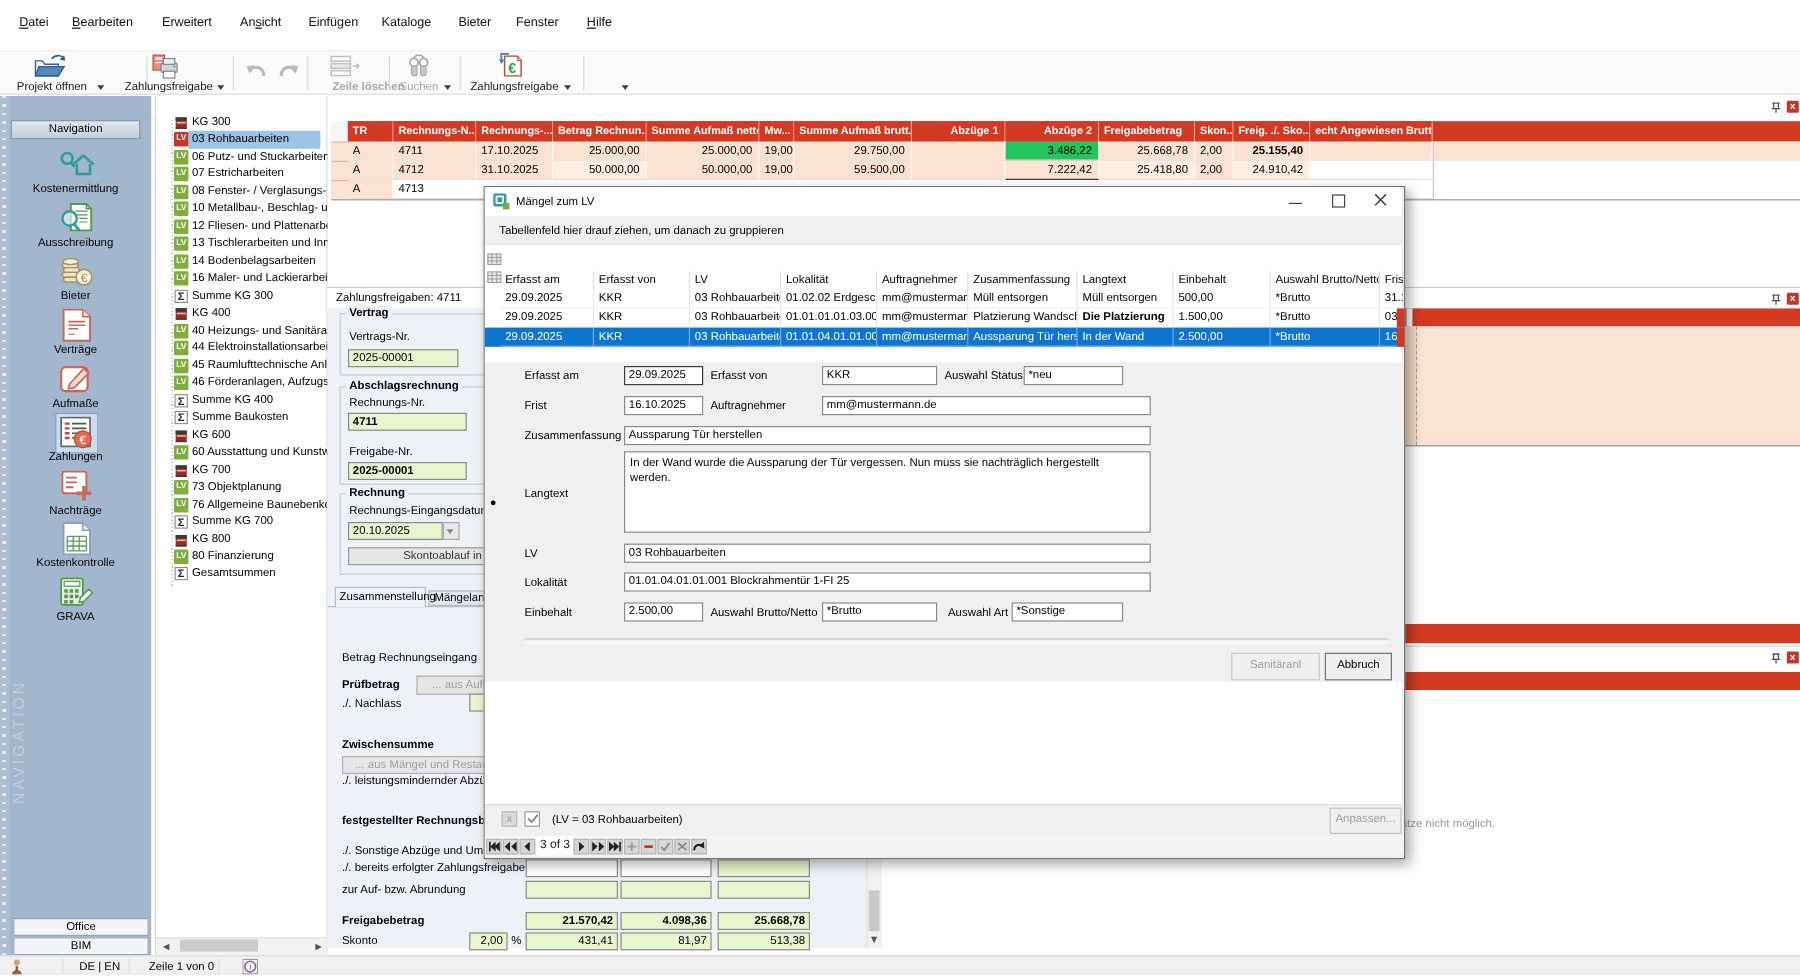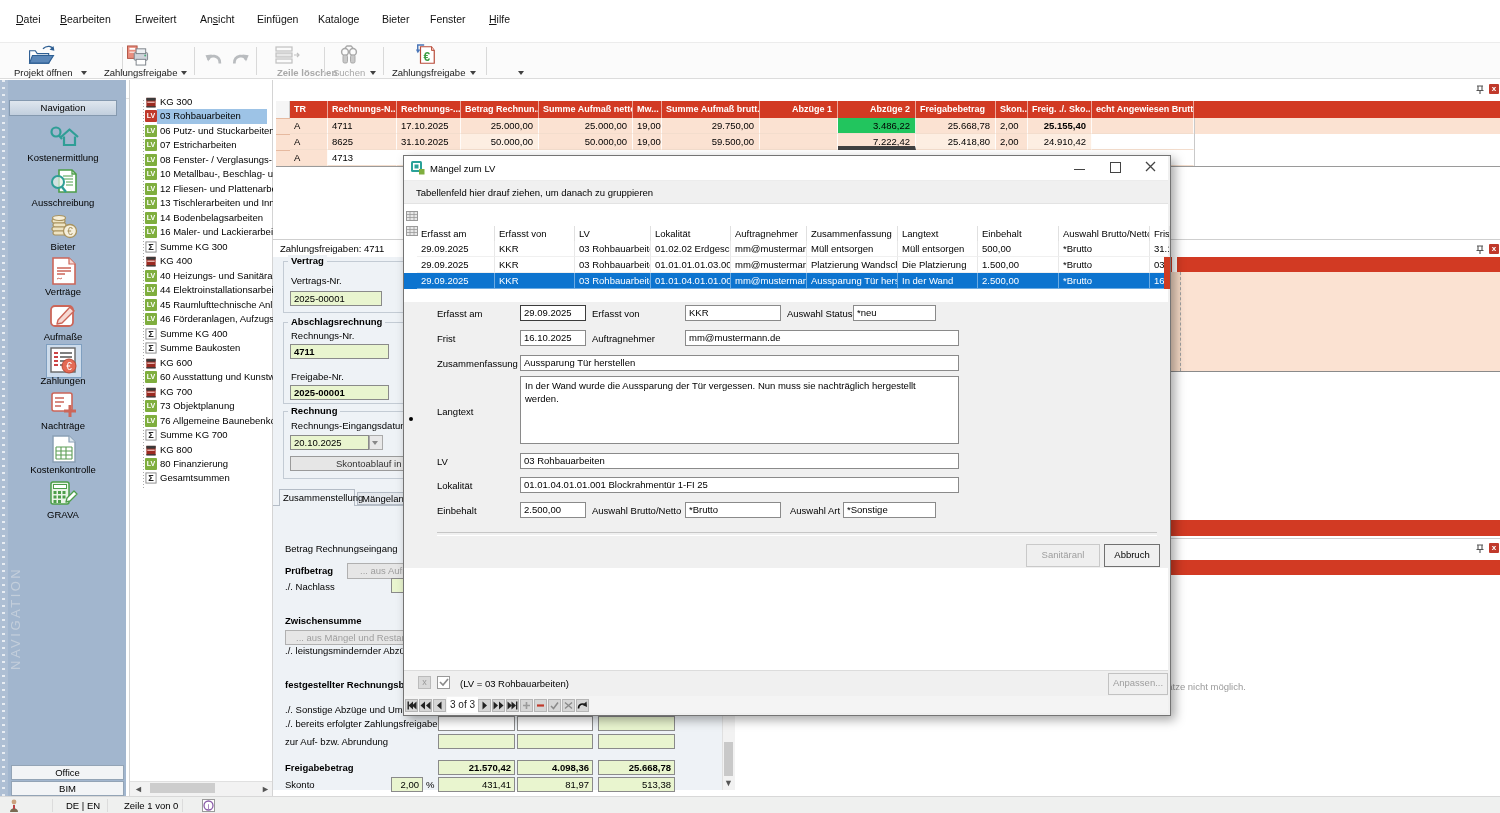--- a/index.html
+++ b/index.html
@@ -422,28 +422,28 @@
 <div class="rcell" style="left:539px;top:118px;width:94px;height:16px;background:#fbe2d2;border-right:1px solid rgba(255,255,255,.85);border-bottom:1px solid #f3ddcd;text-align:right;padding-right:5px;">25.000,00</div>
 <div class="rcell" style="left:633px;top:118px;width:29px;height:16px;background:#fbe2d2;border-right:1px solid rgba(255,255,255,.85);border-bottom:1px solid #f3ddcd;padding-left:4px;">19,00</div>
 <div class="rcell" style="left:662px;top:118px;width:98px;height:16px;background:#fbe2d2;border-right:1px solid rgba(255,255,255,.85);border-bottom:1px solid #f3ddcd;text-align:right;padding-right:5px;">29.750,00</div>
 <div class="rcell" style="left:760px;top:118px;width:78px;height:16px;background:#fbe2d2;border-right:1px solid rgba(255,255,255,.85);border-bottom:1px solid #f3ddcd;text-align:right;padding-right:5px;"></div>
 <div class="rcell" style="left:838px;top:118px;width:78px;height:16px;background:#22c55e;border-right:1px solid rgba(255,255,255,.85);border-bottom:1px solid #f3ddcd;text-align:right;padding-right:5px;">3.486,22</div>
 <div class="rcell" style="left:916px;top:118px;width:80px;height:16px;background:#fbe2d2;border-right:1px solid rgba(255,255,255,.85);border-bottom:1px solid #f3ddcd;text-align:right;padding-right:5px;">25.668,78</div>
 <div class="rcell" style="left:996px;top:118px;width:32px;height:16px;background:#fbe2d2;border-right:1px solid rgba(255,255,255,.85);border-bottom:1px solid #f3ddcd;padding-left:4px;">2,00</div>
 <div class="rcell" style="left:1028px;top:118px;width:64px;height:16px;background:#fbe2d2;border-right:1px solid rgba(255,255,255,.85);border-bottom:1px solid #f3ddcd;text-align:right;padding-right:5px;font-weight:bold;">25.155,40</div>
 <div class="rcell" style="left:1092px;top:118px;width:102px;height:16px;background:#fbe2d2;border-right:1px solid rgba(255,255,255,.85);border-bottom:1px solid #f3ddcd;padding-left:4px;"></div>
 <div class="rcell" style="left:290px;top:134px;width:38px;height:16px;background:#fbe2d2;border-right:1px solid rgba(255,255,255,.85);border-bottom:1px solid #f3ddcd;padding-left:4px;">A</div>
-<div class="rcell" style="left:328px;top:134px;width:69px;height:16px;background:#fbe2d2;border-right:1px solid rgba(255,255,255,.85);border-bottom:1px solid #f3ddcd;padding-left:4px;">8625</div>
+<div class="rcell" style="left:328px;top:134px;width:69px;height:16px;background:#fbe2d2;border-right:1px solid rgba(255,255,255,.85);border-bottom:1px solid #f3ddcd;padding-left:4px;">4712</div>
 <div class="rcell" style="left:397px;top:134px;width:64px;height:16px;background:#fbe2d2;border-right:1px solid rgba(255,255,255,.85);border-bottom:1px solid #f3ddcd;padding-left:4px;">31.10.2025</div>
 <div class="rcell" style="left:461px;top:134px;width:78px;height:16px;background:#fdeee2;border-right:1px solid rgba(255,255,255,.85);border-bottom:1px solid #f3ddcd;text-align:right;padding-right:5px;">50.000,00</div>
 <div class="rcell" style="left:539px;top:134px;width:94px;height:16px;background:#fbe2d2;border-right:1px solid rgba(255,255,255,.85);border-bottom:1px solid #f3ddcd;text-align:right;padding-right:5px;">50.000,00</div>
 <div class="rcell" style="left:633px;top:134px;width:29px;height:16px;background:#fbe2d2;border-right:1px solid rgba(255,255,255,.85);border-bottom:1px solid #f3ddcd;padding-left:4px;">19,00</div>
 <div class="rcell" style="left:662px;top:134px;width:98px;height:16px;background:#fbe2d2;border-right:1px solid rgba(255,255,255,.85);border-bottom:1px solid #f3ddcd;text-align:right;padding-right:5px;">59.500,00</div>
 <div class="rcell" style="left:760px;top:134px;width:78px;height:16px;background:#fbe2d2;border-right:1px solid rgba(255,255,255,.85);border-bottom:1px solid #f3ddcd;text-align:right;padding-right:5px;"></div>
-<div class="rcell" style="left:838px;top:134px;width:78px;height:16px;background:#fbe2d2;border-right:1px solid rgba(255,255,255,.85);border-bottom:4px solid #404040;text-align:right;padding-right:5px;">7.222,42</div>
+<div class="rcell" style="left:838px;top:134px;width:78px;height:16px;background:#fbe2d2;border-right:1px solid rgba(255,255,255,.85);border-bottom:1px solid #404040;text-align:right;padding-right:5px;">7.222,42</div>
 <div class="rcell" style="left:916px;top:134px;width:80px;height:16px;background:#fdeee2;border-right:1px solid rgba(255,255,255,.85);border-bottom:1px solid #f3ddcd;text-align:right;padding-right:5px;">25.418,80</div>
 <div class="rcell" style="left:996px;top:134px;width:32px;height:16px;background:#fbe2d2;border-right:1px solid rgba(255,255,255,.85);border-bottom:1px solid #f3ddcd;padding-left:4px;">2,00</div>
 <div class="rcell" style="left:1028px;top:134px;width:64px;height:16px;background:#fdeee2;border-right:1px solid rgba(255,255,255,.85);border-bottom:1px solid #f3ddcd;text-align:right;padding-right:5px;">24.910,42</div>
 <div class="rcell" style="left:1092px;top:134px;width:102px;height:16px;background:#fff;border-right:1px solid rgba(255,255,255,.85);border-bottom:1px solid #f3ddcd;padding-left:4px;"></div>
 <div class="rcell" style="left:290px;top:150px;width:38px;height:16px;background:#fbe2d2;border-right:1px solid rgba(255,255,255,.85);border-bottom:1px solid #f3ddcd;padding-left:4px;">A</div>
 <div class="rcell" style="left:328px;top:150px;width:69px;height:16px;background:#fff;border-right:1px solid rgba(255,255,255,.85);border-bottom:1px solid #f3ddcd;padding-left:4px;">4713</div>
 <div class="rcell" style="left:397px;top:150px;width:64px;height:16px;background:#fff;border-right:1px solid rgba(255,255,255,.85);border-bottom:1px solid #f3ddcd;padding-left:4px;"></div>
 <div class="rcell" style="left:461px;top:150px;width:78px;height:16px;background:#fff;border-right:1px solid rgba(255,255,255,.85);border-bottom:1px solid #f3ddcd;text-align:right;padding-right:5px;"></div>
 <div class="rcell" style="left:539px;top:150px;width:94px;height:16px;background:#fff;border-right:1px solid rgba(255,255,255,.85);border-bottom:1px solid #f3ddcd;text-align:right;padding-right:5px;"></div>
 <div class="rcell" style="left:633px;top:150px;width:29px;height:16px;background:#fff;border-right:1px solid rgba(255,255,255,.85);border-bottom:1px solid #f3ddcd;padding-left:4px;"></div>
@@ -600,21 +600,21 @@
 <div class="rcell" style="left:494px;top:85px;width:80px;height:16px;line-height:16px;padding-left:4px;border-right:1px solid #e8e8e8;border-bottom:1px solid #f0f0f0;color:#000;">Müll entsorgen</div>
 <div class="rcell" style="left:574px;top:85px;width:81px;height:16px;line-height:16px;padding-left:4px;border-right:1px solid #e8e8e8;border-bottom:1px solid #f0f0f0;color:#000;">500,00</div>
 <div class="rcell" style="left:655px;top:85px;width:91px;height:16px;line-height:16px;padding-left:4px;border-right:1px solid #e8e8e8;border-bottom:1px solid #f0f0f0;color:#000;">*Brutto</div>
 <div class="rcell" style="left:746px;top:85px;width:20px;height:16px;line-height:16px;padding-left:4px;border-right:1px solid #e8e8e8;border-bottom:1px solid #f0f0f0;color:#000;">31.1</div>
 <div class="rcell" style="left:13px;top:101px;width:78px;height:16px;line-height:16px;padding-left:4px;border-right:1px solid #e8e8e8;border-bottom:1px solid #f0f0f0;color:#000;">29.09.2025</div>
 <div class="rcell" style="left:91px;top:101px;width:80px;height:16px;line-height:16px;padding-left:4px;border-right:1px solid #e8e8e8;border-bottom:1px solid #f0f0f0;color:#000;">KKR</div>
 <div class="rcell" style="left:171px;top:101px;width:76px;height:16px;line-height:16px;padding-left:4px;border-right:1px solid #e8e8e8;border-bottom:1px solid #f0f0f0;color:#000;">03 Rohbauarbeiter</div>
 <div class="rcell" style="left:247px;top:101px;width:80px;height:16px;line-height:16px;padding-left:4px;border-right:1px solid #e8e8e8;border-bottom:1px solid #f0f0f0;color:#000;">01.01.01.01.03.001</div>
 <div class="rcell" style="left:327px;top:101px;width:76px;height:16px;line-height:16px;padding-left:4px;border-right:1px solid #e8e8e8;border-bottom:1px solid #f0f0f0;color:#000;">mm@musterman</div>
 <div class="rcell" style="left:403px;top:101px;width:91px;height:16px;line-height:16px;padding-left:4px;border-right:1px solid #e8e8e8;border-bottom:1px solid #f0f0f0;color:#000;">Platzierung Wandsch</div>
-<div class="rcell" style="left:494px;top:101px;width:80px;height:16px;line-height:16px;padding-left:4px;border-right:1px solid #e8e8e8;border-bottom:1px solid #f0f0f0;color:#000;">Die Platzierung</div>
+<div class="rcell" style="left:494px;top:101px;width:80px;height:16px;line-height:16px;padding-left:4px;border-right:1px solid #e8e8e8;border-bottom:1px solid #f0f0f0;color:#000;font-weight:bold;">Die Platzierung</div>
 <div class="rcell" style="left:574px;top:101px;width:81px;height:16px;line-height:16px;padding-left:4px;border-right:1px solid #e8e8e8;border-bottom:1px solid #f0f0f0;color:#000;">1.500,00</div>
 <div class="rcell" style="left:655px;top:101px;width:91px;height:16px;line-height:16px;padding-left:4px;border-right:1px solid #e8e8e8;border-bottom:1px solid #f0f0f0;color:#000;">*Brutto</div>
 <div class="rcell" style="left:746px;top:101px;width:20px;height:16px;line-height:16px;padding-left:4px;border-right:1px solid #e8e8e8;border-bottom:1px solid #f0f0f0;color:#000;">03.1</div>
 <div class="abs" style="left:760px;top:101px;width:6px;height:16px;background:#cf3b22;"></div>
 <div class="abs" style="left:0px;top:117px;width:766px;height:16px;background:#0d74cf;"></div>
 <div class="rcell" style="left:13px;top:117px;width:78px;height:16px;line-height:16px;padding-left:4px;border-right:1px solid rgba(255,255,255,.4);border-bottom:1px solid rgba(255,255,255,.4);color:#fff;">29.09.2025</div>
 <div class="rcell" style="left:91px;top:117px;width:80px;height:16px;line-height:16px;padding-left:4px;border-right:1px solid rgba(255,255,255,.4);border-bottom:1px solid rgba(255,255,255,.4);color:#fff;">KKR</div>
 <div class="rcell" style="left:171px;top:117px;width:76px;height:16px;line-height:16px;padding-left:4px;border-right:1px solid rgba(255,255,255,.4);border-bottom:1px solid rgba(255,255,255,.4);color:#fff;">03 Rohbauarbeiter</div>
 <div class="rcell" style="left:247px;top:117px;width:80px;height:16px;line-height:16px;padding-left:4px;border-right:1px solid rgba(255,255,255,.4);border-bottom:1px solid rgba(255,255,255,.4);color:#fff;">01.01.04.01.01.001</div>
 <div class="rcell" style="left:327px;top:117px;width:76px;height:16px;line-height:16px;padding-left:4px;border-right:1px solid rgba(255,255,255,.4);border-bottom:1px solid rgba(255,255,255,.4);color:#fff;">mm@musterman</div>

